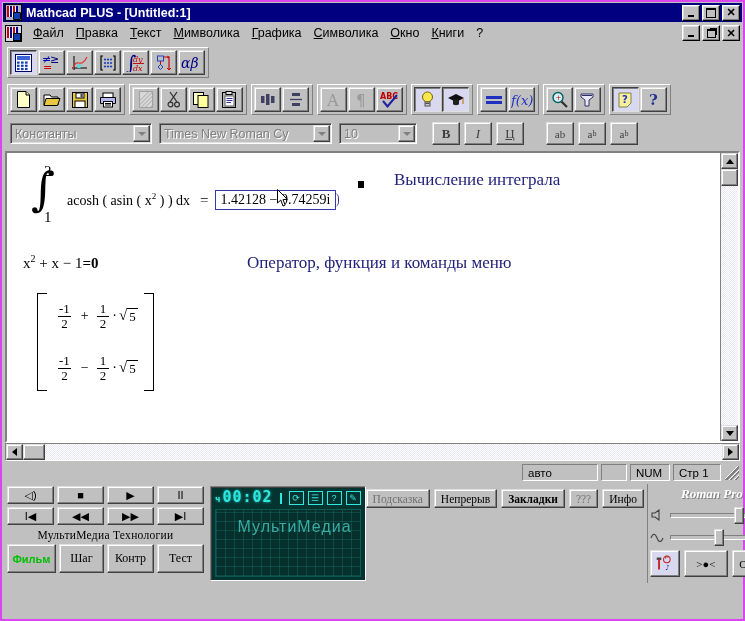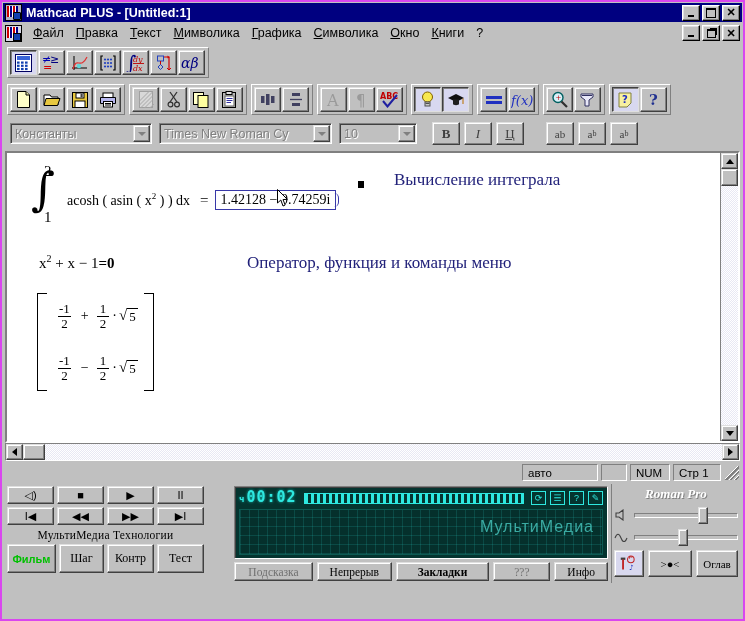--- a/index.html
+++ b/index.html
@@ -225,21 +225,21 @@
     border-right:1px solid #3838a8;border-radius:0 6px 6px 0;
   }
   .cursor{
     position:absolute;left:270px;top:36px;width:12px;height:19px;pointer-events:none;
   }
   .curblk{position:absolute;left:351px;top:28px;width:6px;height:7px;background:#000;}
   .ann1{
     position:absolute;left:387px;top:17px;font-size:17px;color:#22227a;
     font-family:"Liberation Serif","DejaVu Serif",serif;white-space:nowrap;
   }
-  .eqn2{position:absolute;left:32px;top:100px;font-size:15px;font-family:"Liberation Serif",serif;white-space:nowrap;}
+  .eqn2{position:absolute;left:16px;top:100px;font-size:15px;font-family:"Liberation Serif",serif;white-space:nowrap;}
   .eqn2 sup{font-size:10px;}
   .eqn2 b{font-weight:bold;}
   .ann2{
     position:absolute;left:240px;top:100px;font-size:17px;color:#22227a;
     font-family:"Liberation Serif","DejaVu Serif",serif;white-space:nowrap;
   }
   .matrix{position:absolute;left:30px;top:140px;display:flex;align-items:stretch;}
   .brk{width:9px;border-top:1.5px solid #000;border-bottom:1.5px solid #000;}
   .brk.l{border-left:1.5px solid #000;}
   .brk.r{border-right:1.5px solid #000;}
@@ -302,21 +302,21 @@
   .mmb2{
     height:29px;background:#c0c0c0;
     border:1px solid;border-color:#dfdfdf #404040 #404040 #dfdfdf;
     box-shadow:inset -1px -1px 0 #808080, inset 1px 1px 0 #fff;
     display:flex;align-items:center;justify-content:center;box-sizing:border-box;
     font-size:12px;color:#000;font-family:"Liberation Serif",serif;padding:0 4px;
   }
   .mmb2.film{color:#00c000;font-weight:bold;font-size:11px;background:#b8b8b8;
     font-family:"Liberation Sans",sans-serif;}
 
-  .mm-center{flex:1;display:flex;flex-direction:column;padding:2px 3px;box-sizing:border-box;margin-left:24px;}
+  .mm-center{flex:1;display:flex;padding:2px 3px;box-sizing:border-box;}
   .lcd{
     flex:1;background:#04342f;
     border:1px solid;border-color:#808080 #fff #fff #808080;
     box-shadow:inset 1px 1px 0 #404040;
     padding:3px 4px;box-sizing:border-box;display:flex;flex-direction:column;
     position:relative;overflow:hidden;
   }
   .lcd-top{display:flex;align-items:center;height:16px;flex:none;gap:4px;}
   .lcd-time{
     color:#2ee8e0;font-family:"DejaVu Sans Mono","Liberation Mono",monospace;

